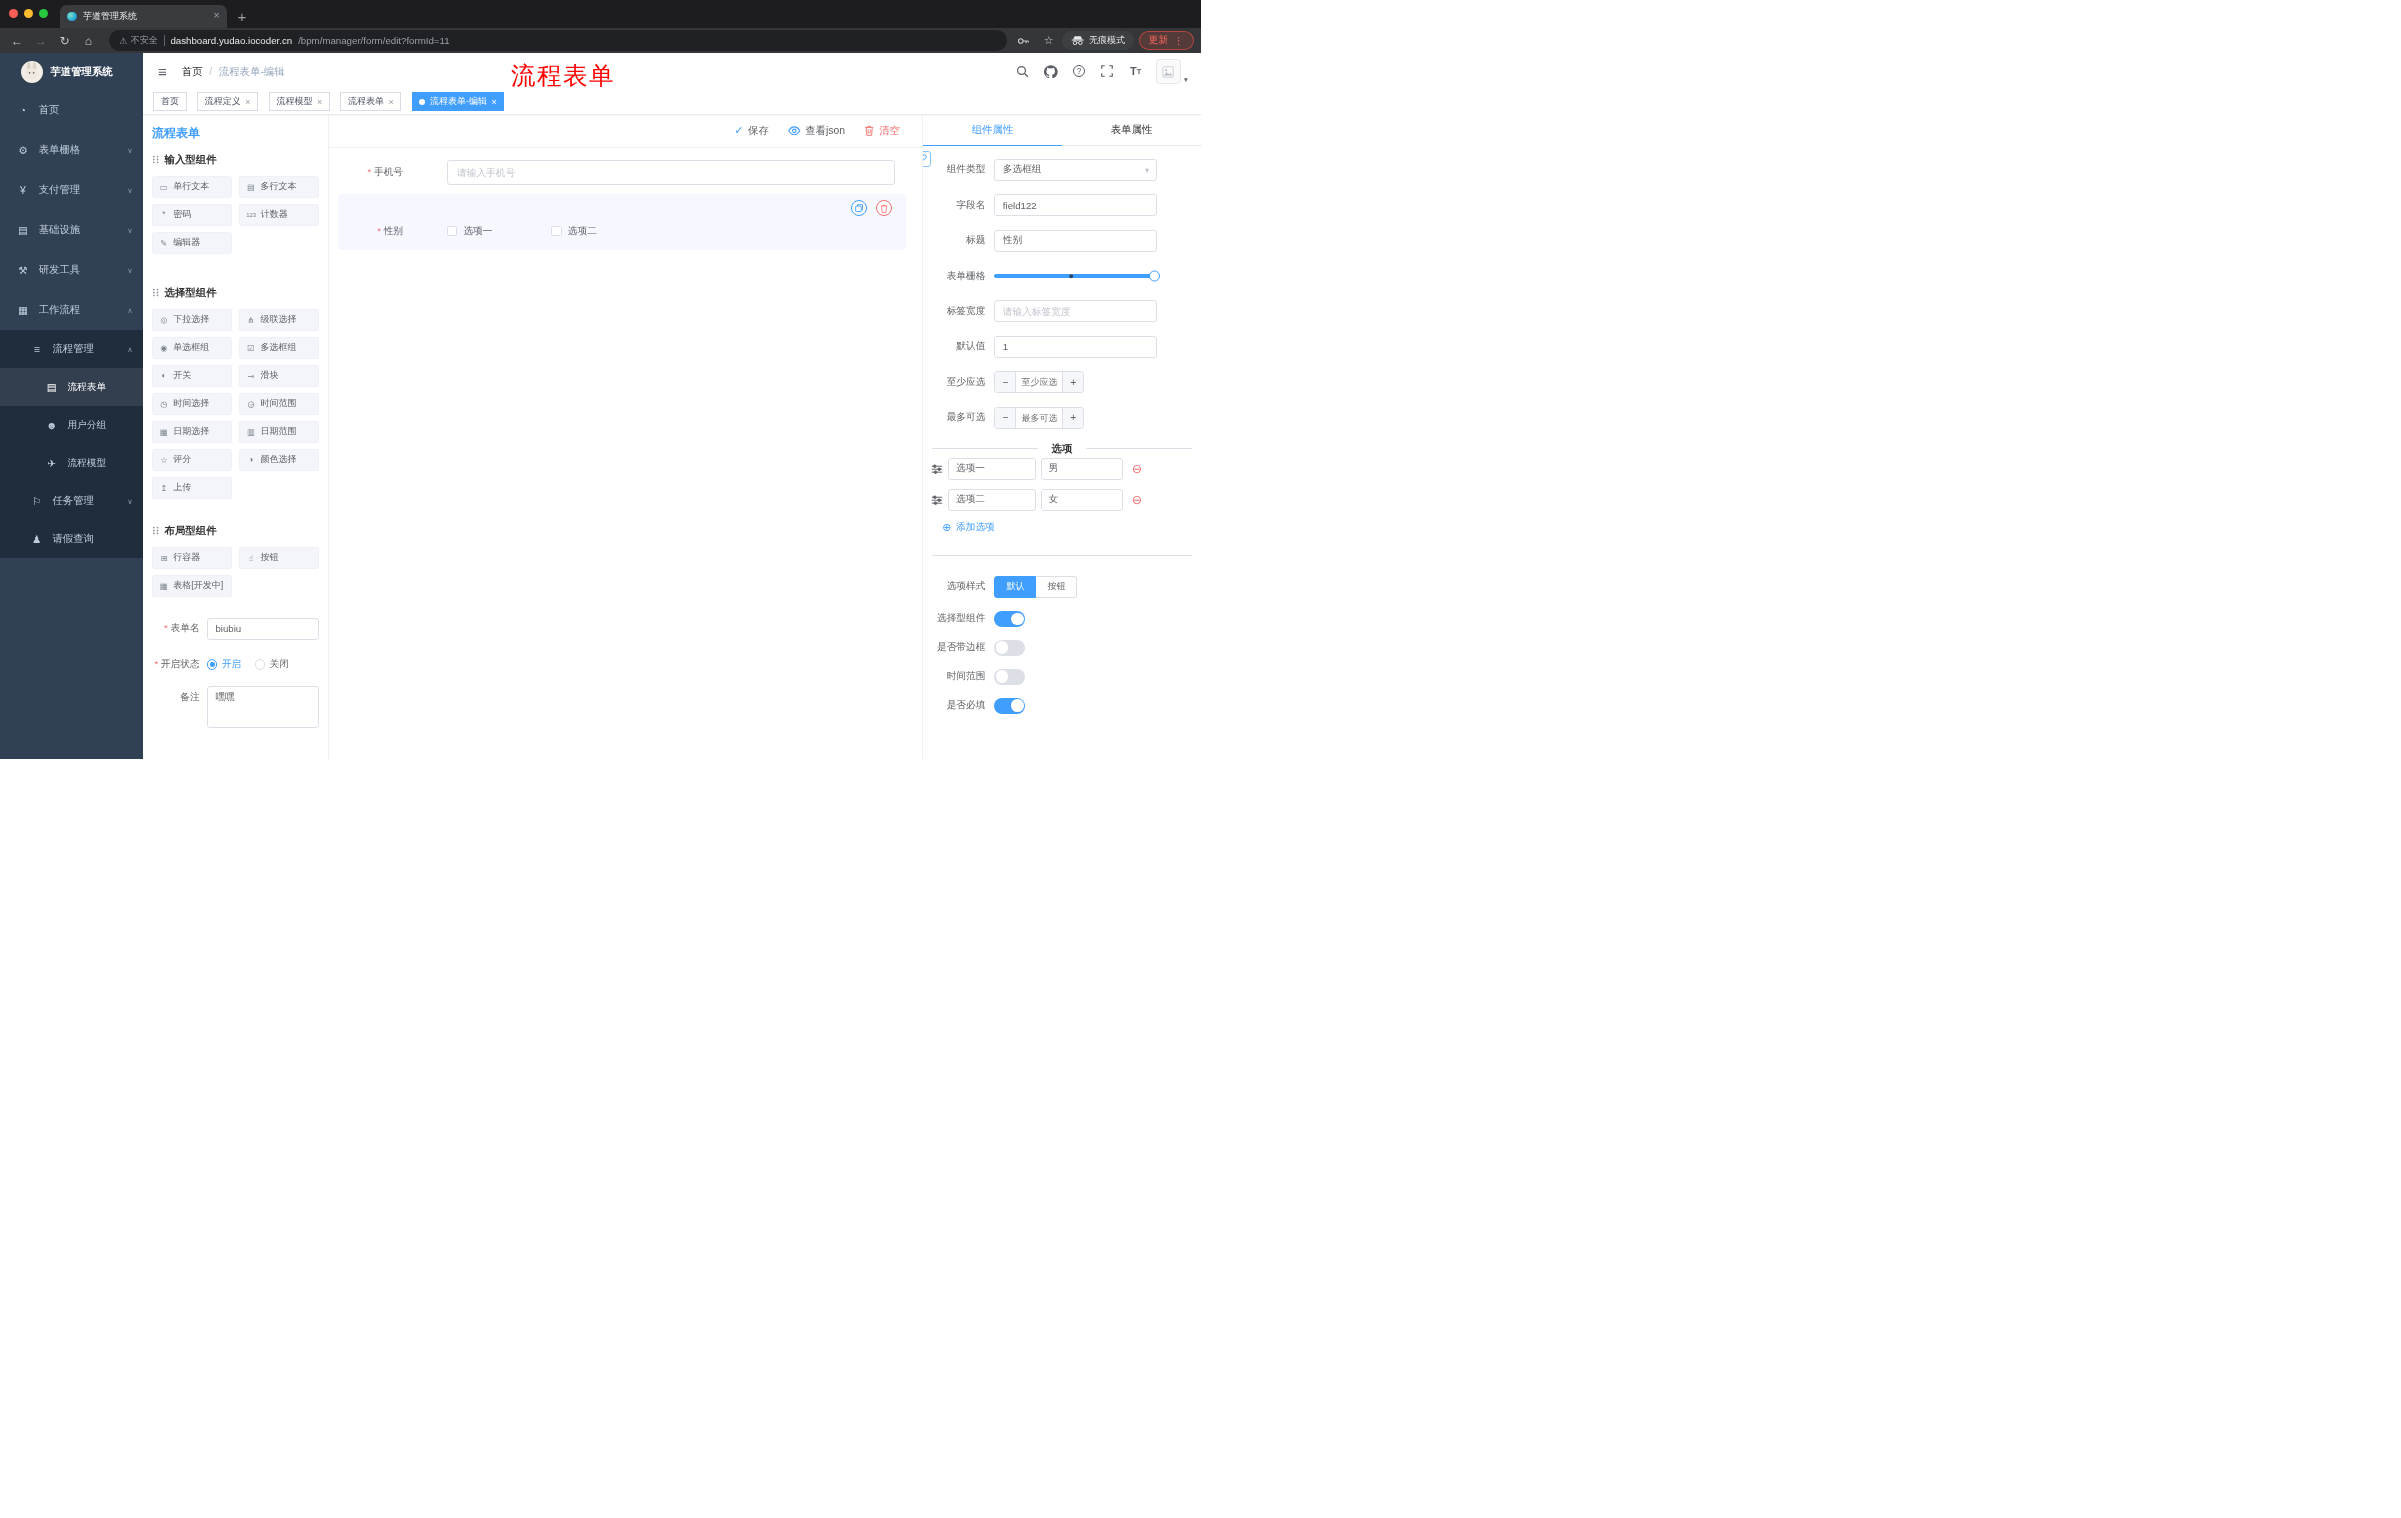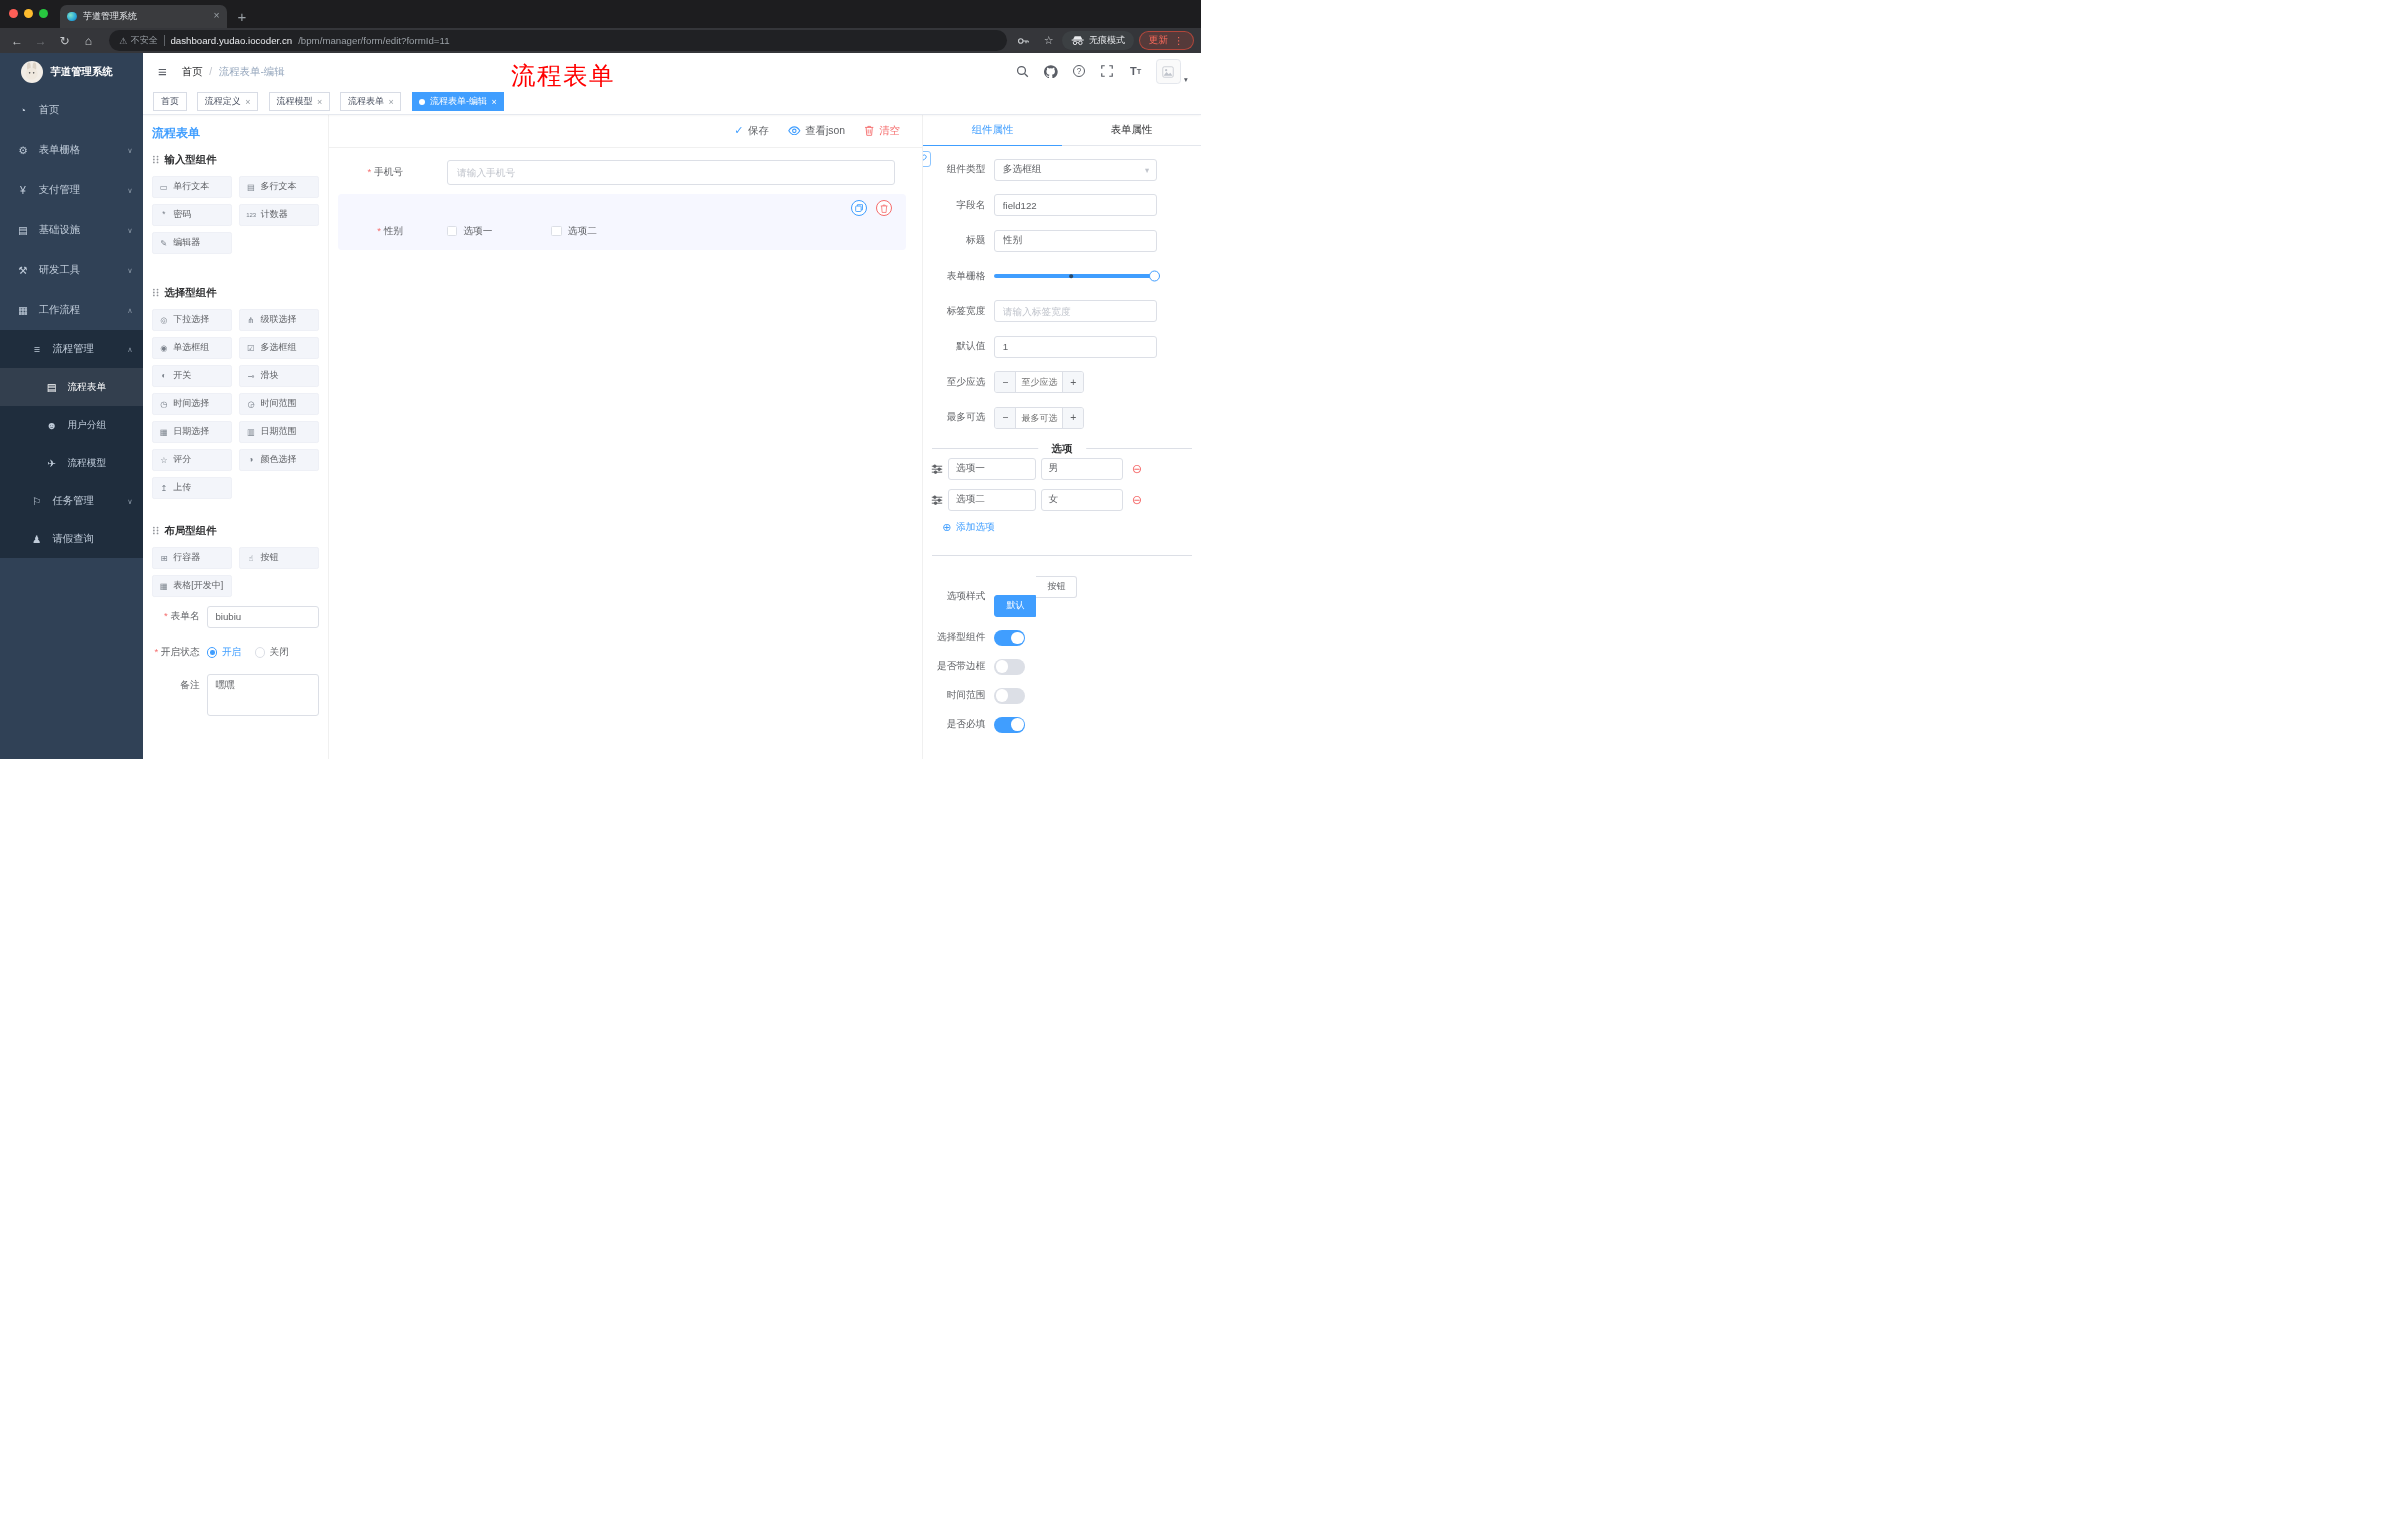--- a/index.html
+++ b/index.html
@@ -136,21 +136,21 @@
 .drag-ic{width:13.4px;display:flex;justify-content:center;cursor:move;flex:none;}
 .opt-input{height:22px;border:0.7px solid #dcdfe6;border-radius:3px;padding:0 6.7px;font-size:9.7px;color:#606266;outline:none;font-family:inherit;}
 .opt-l{width:88px;}
 .opt-v{width:82px;}
 .rm-opt{color:#f56c6c;font-size:12.6px;margin-left:4.5px;cursor:pointer;line-height:1;}
 .add-opt{margin:10.4px 0 0 19.3px;color:#409eff;font-size:9.7px;display:flex;align-items:center;gap:4.5px;cursor:pointer;}
 .add-opt .plus-ic{font-size:11px;}
 .hr{border-top:0.7px solid #dcdfe6;margin:21px 9px 0 9px;}
 .rgroup{display:flex;}
 .rbtn{height:22px;padding:0 11px;display:flex;align-items:center;font-size:9px;border:0.7px solid #dcdfe6;background:#fff;color:#606266;cursor:pointer;}
-.rbtn.first{border-radius:3px 0 0 3px;margin-top:19px;}
+.rbtn.first{border-radius:3px 0 0 3px;}
 .rbtn.last{border-radius:0 3px 3px 0;border-left:none;}
 .rbtn.on{background:#409eff;border-color:#409eff;color:#fff;}
 .switch{width:31px;height:15.6px;border-radius:8.2px;background:#dcdfe6;position:relative;cursor:pointer;flex:none;}
 .switch.on{background:#409eff;}
 .switch::after{content:"";position:absolute;width:12.6px;height:12.6px;border-radius:50%;background:#fff;top:1.5px;left:1.5px;}
 .switch.on::after{left:auto;right:1.5px;}
 .annotation{position:absolute;left:511px;top:59px;color:#ff0000;font-size:24.5px;font-weight:500;z-index:5;letter-spacing:1.5px;}
 svg{display:block;}
 </style>
 </head>
@@ -479,21 +479,21 @@
           <div class="comp-btn">
               <span class="comp-ic">☝</span>
               <span>按钮</span>
             </div>
           <div class="comp-btn">
               <span class="comp-ic">▦</span>
               <span>表格[开发中]</span>
             </div>
         </div>
 
-        <div class="meta-row" style="margin-top:9px">
+        <div class="meta-row" style="margin-top:21px">
           <span class="meta-label req">表单名</span>
           <input class="meta-input" value="biubiu" style="">
         </div>
         <div class="meta-row">
           <span class="meta-label req">开启状态</span>
           <span class="radio sel">
               <span class="rc"></span>
               <span>开启</span>
             </span>
           <span class="radio">

